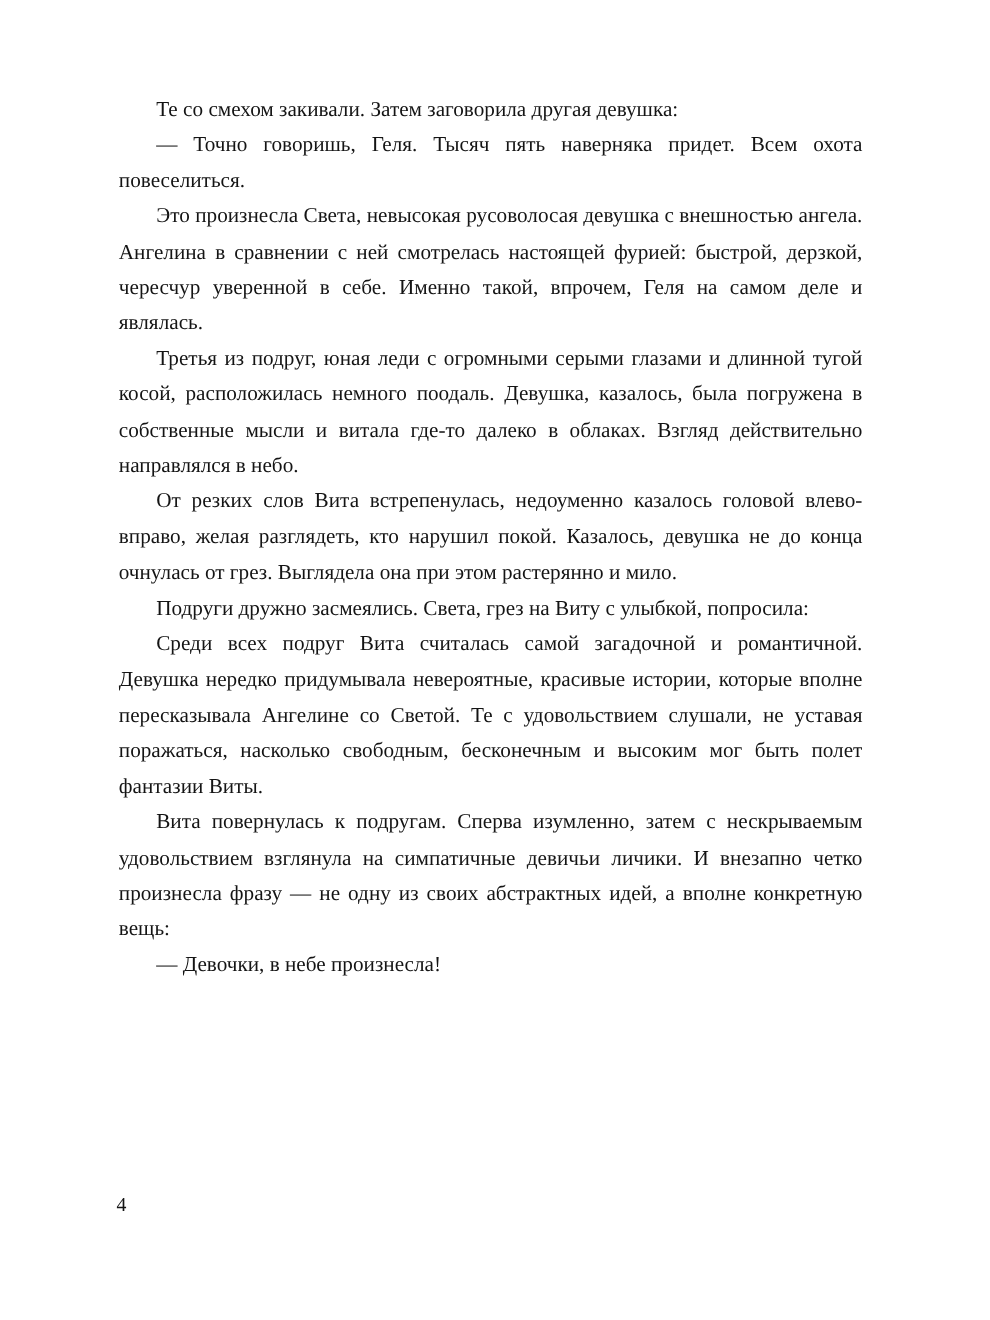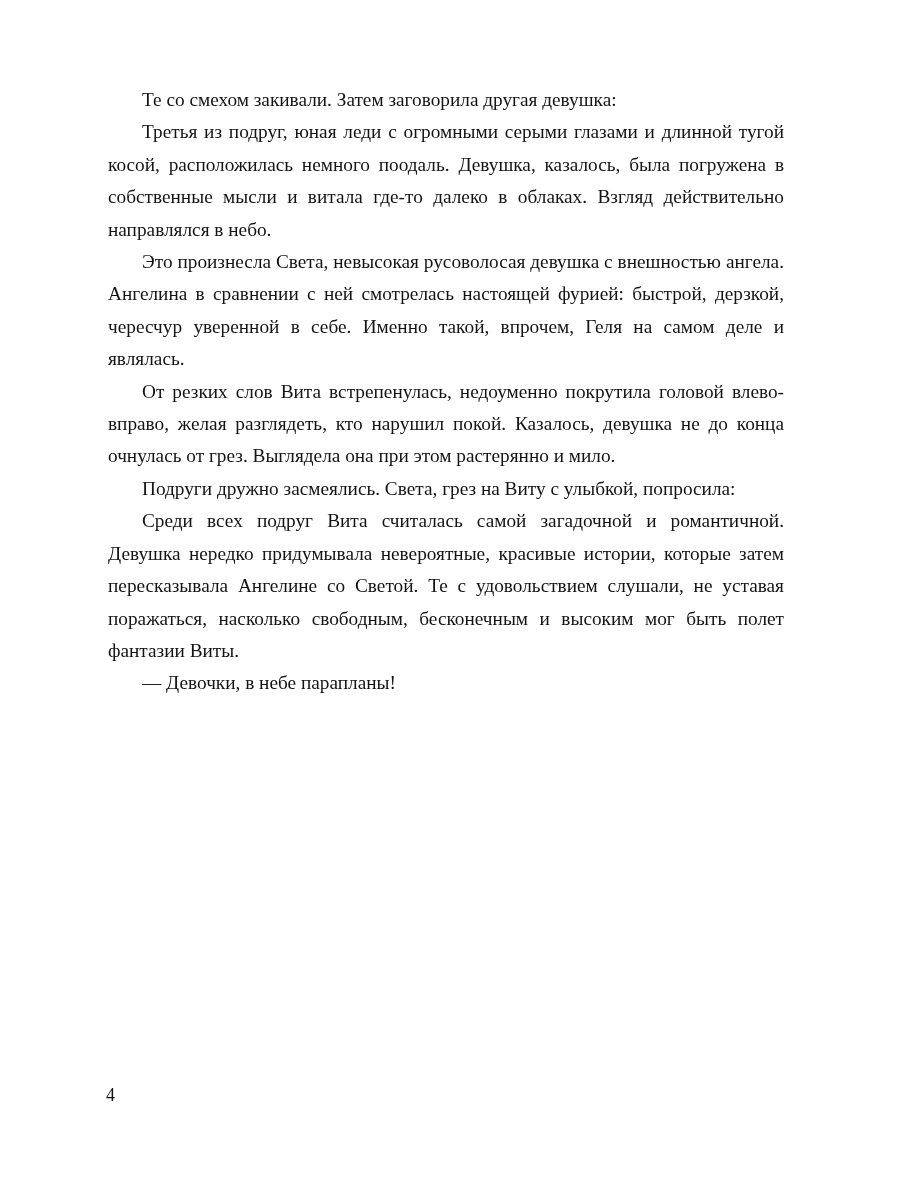--- a/index.html
+++ b/index.html
@@ -51,23 +51,25 @@
     color: #141414;
   }
 </style>
 </head>
 <body>
 
 <div class="page">
 
   <div class="text-column">
     <p class="para">Те со смехом закивали. Затем заговорила другая девушка:</p>
+    <p class="para dialogue">— Точно говоришь, Геля. Тысяч пять наверняка придет. Всем охота повеселиться.</p>
+    <p class="para">Это произнесла Света, невысокая русоволосая девушка с внеш­ностью ангела. Ангелина в сравнении с ней смотрелась настоящей фурией: быстрой, дерзкой, чересчур уверенной в себе. Именно такой, впрочем, Геля на самом деле и являлась.</p>
     <p class="para">Третья из подруг, юная леди с огромными серыми глазами и длин­ной тугой косой, расположилась немного поодаль. Девушка, казалось, была погружена в собственные мысли и витала где-то далеко в обла­ках. Взгляд действительно направлялся в небо.</p>
-    <p class="para">Это произнесла Света, невысокая русоволосая девушка с внеш­ностью ангела. Ангелина в сравнении с ней смотрелась настоящей фурией: быстрой, дерзкой, чересчур уверенной в себе. Именно такой, впрочем, Геля на самом деле и являлась.</p>
-    <p class="para">От резких слов Вита встрепенулась, недоуменно покрутила головой влево-вправо, желая разглядеть, кто нарушил покой. Казалось, девушка не до конца очнулась от грез. Выглядела она при этом растерянно и мило.</p>
+    <p class="para">От резких слов Вита встрепенулась, недоуменно казалось головой влево-вправо, желая разглядеть, кто нарушил покой. Казалось, девушка не до конца очнулась от грез. Выглядела она при этом растерянно и мило.</p>
     <p class="para">Подруги дружно засмеялись. Света, грез на Виту с улыбкой, по­просила:</p>
-    <p class="para">Среди всех подруг Вита считалась самой загадочной и романтич­ной. Девушка нередко придумывала невероятные, красивые истории, которые затем пересказывала Ангелине со Светой. Те с удовольствием слушали, не уставая поражаться, насколько свободным, бесконечным и высоким мог быть полет фантазии Виты.</p>
-    <p class="para dialogue">— Девочки, в небе парапланы!</p>
+    <p class="para">Среди всех подруг Вита считалась самой загадочной и романтич­ной. Девушка нередко придумывала невероятные, красивые истории, которые вполне пересказывала Ангелине со Светой. Те с удовольствием слушали, не уставая поражаться, насколько свободным, бесконечным и высоким мог быть полет фантазии Виты.</p>
+    <p class="para">Вита повернулась к подругам. Сперва изумленно, затем с нескры­ваемым удовольствием взглянула на симпатичные девичьи личики. И внезапно четко произнесла фразу — не одну из своих абстрактных идей, а вполне конкретную вещь:</p>
+    <p class="para dialogue">— Девочки, в небе произнесла!</p>
   </div>
 
   <div class="folio">4</div>
 
 </div>
 
 </body></html>

